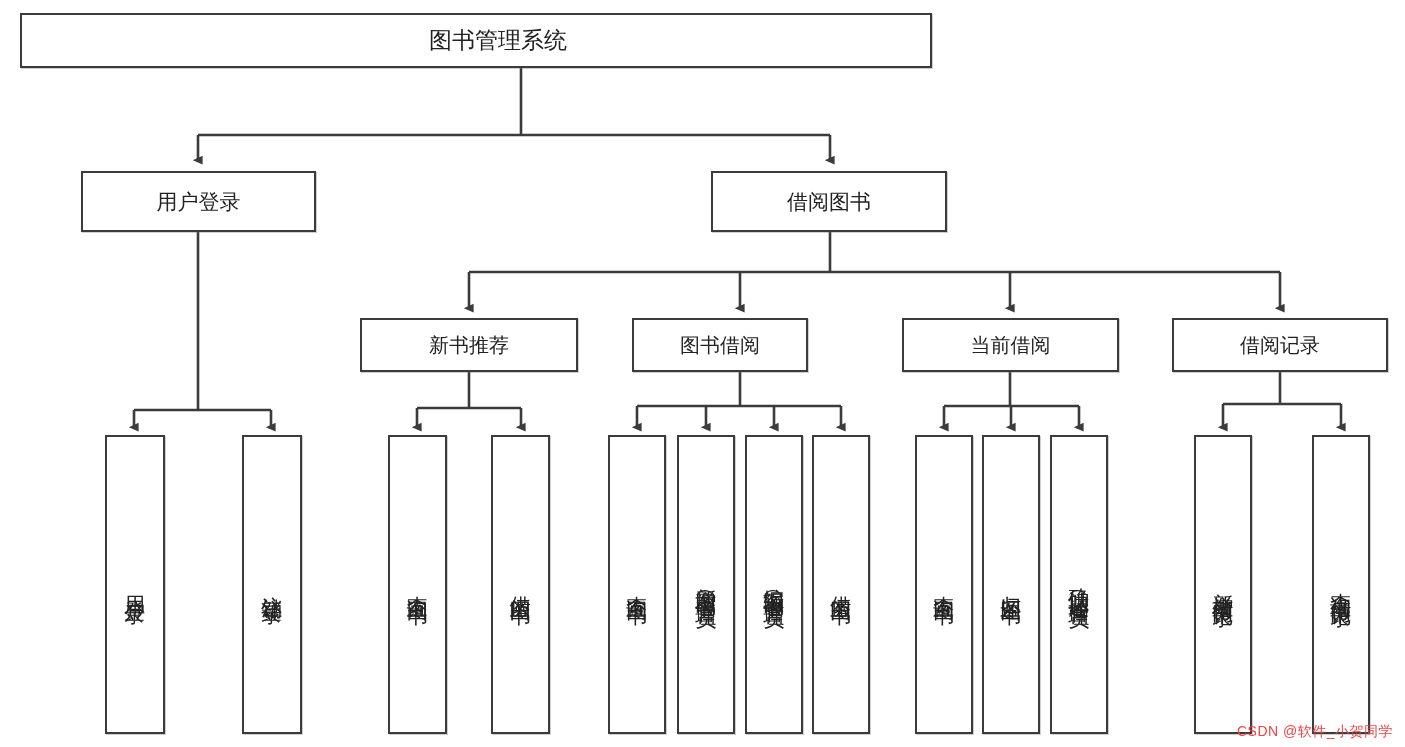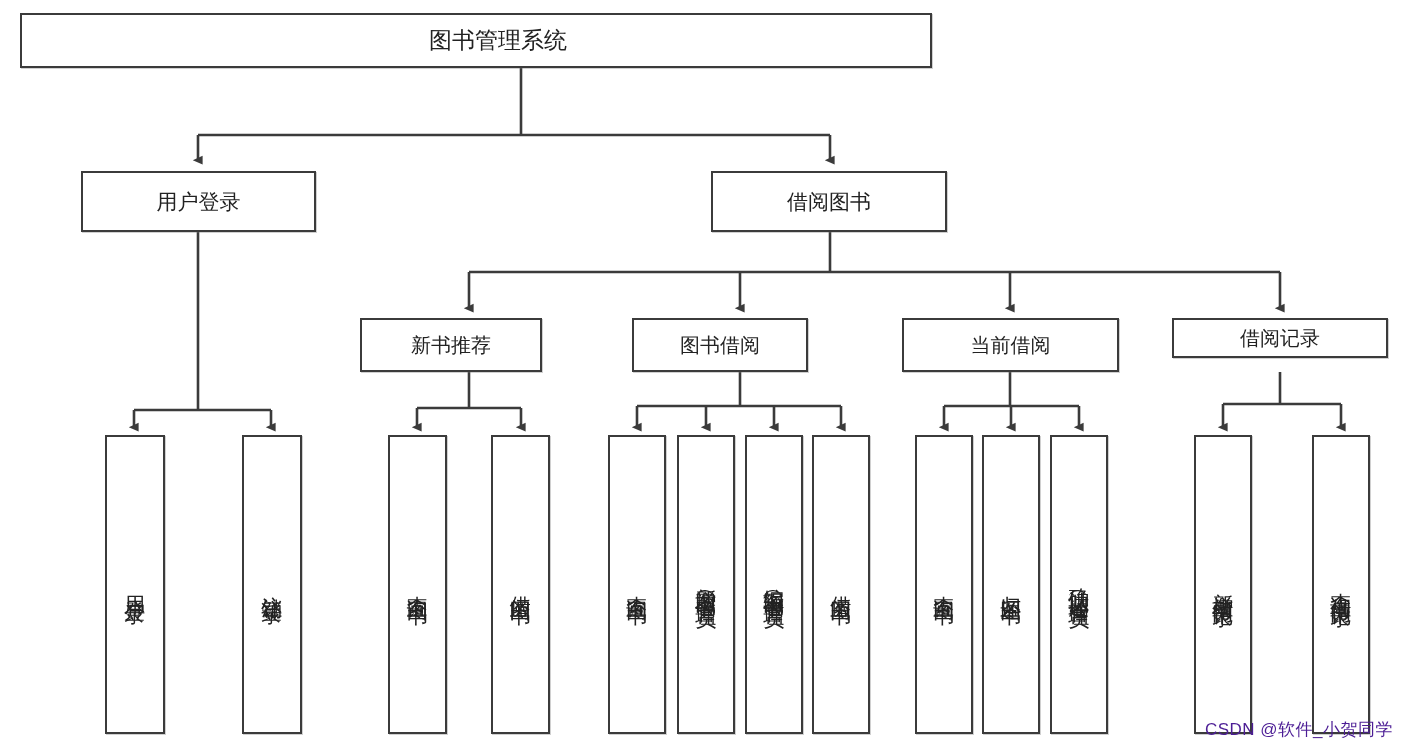--- a/index.html
+++ b/index.html
@@ -57,22 +57,22 @@
     writing-mode: vertical-rl;
     text-orientation: upright;
     letter-spacing: 3px;
     line-height: 1.02;
     white-space: nowrap;
   }
   .watermark {
     position: absolute;
     right: 12px;
     bottom: 6px;
-    font-size: 17px;
-    color: #4c1d95;
+    font-size: 14px;
+    color: #ef4444;
     letter-spacing: 0.5px;
     white-space: nowrap;
   }
 </style>
 </head>
 <body>
 
 <div id="canvas">
 
   <svg id="wires" viewBox="0 0 1405 747">
@@ -130,33 +130,33 @@
   </div>
 
   <div class="node level2" style="left:81px; top:171px; width:235px; height:61px;">
     <span>用户登录</span>
   </div>
 
   <div class="node level2" style="left:711px; top:171px; width:236px; height:61px;">
     <span>借阅图书</span>
   </div>
 
-  <div class="node level3" style="left:360px; top:318px; width:182px; height:54px;">
+  <div class="node level3" style="left:360px; top:318px; width:218px; height:54px;">
     <span>新书推荐</span>
   </div>
 
   <div class="node level3" style="left:632px; top:318px; width:176px; height:54px;">
     <span>图书借阅</span>
   </div>
 
   <div class="node level3" style="left:902px; top:318px; width:217px; height:54px;font-family:Liberation Mono, monospace;">
     <span>当前借阅</span>
   </div>
 
-  <div class="node level3" style="left:1172px; top:318px; width:216px; height:40px;">
+  <div class="node level3" style="left:1172px; top:318px; width:216px; height:54px;">
     <span>借阅记录</span>
   </div>
 
   <div class="node leaf" style="left:105px; top:435px; width:60px; height:299px;">
     <span class="vtext">用户登录</span>
   </div>
 
   <div class="node leaf" style="left:242px; top:435px; width:60px; height:299px;">
     <span class="vtext">注销登录</span>
   </div>

